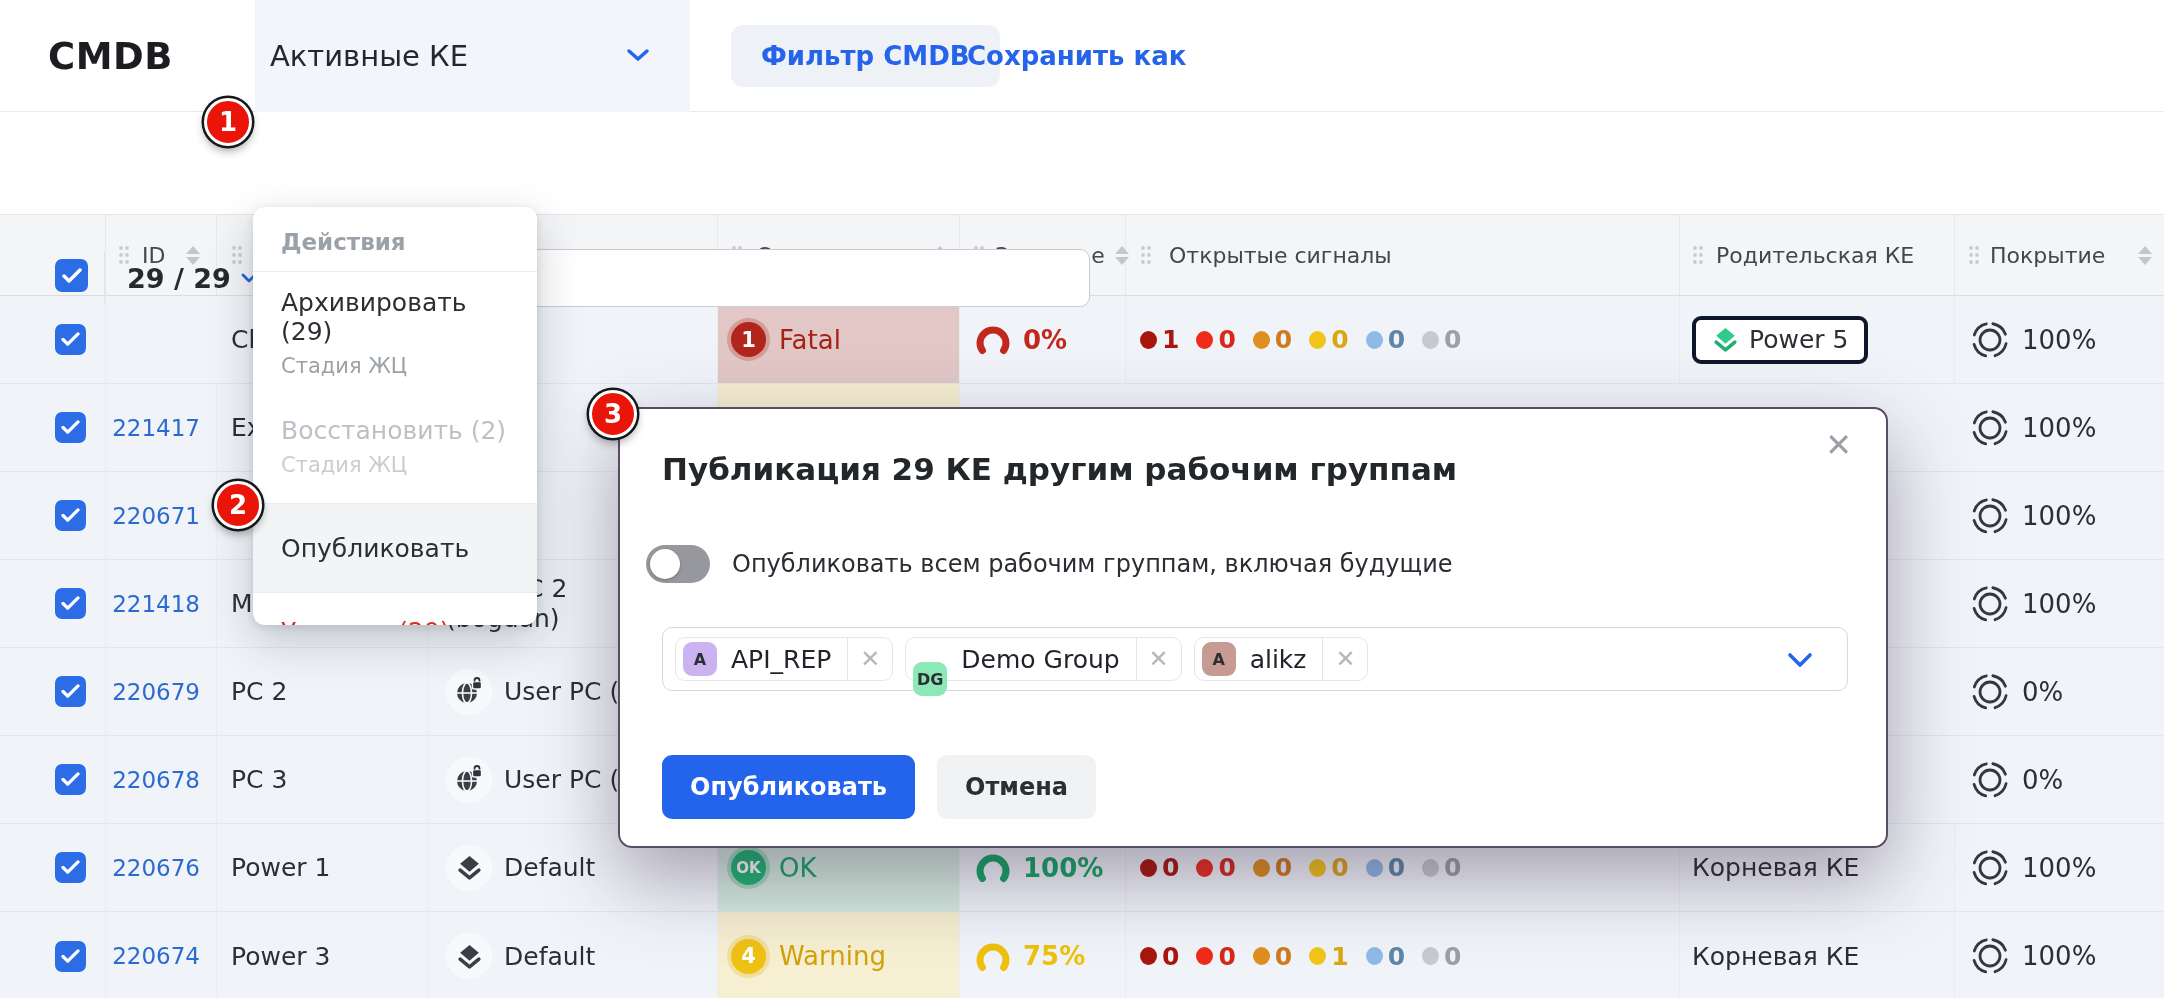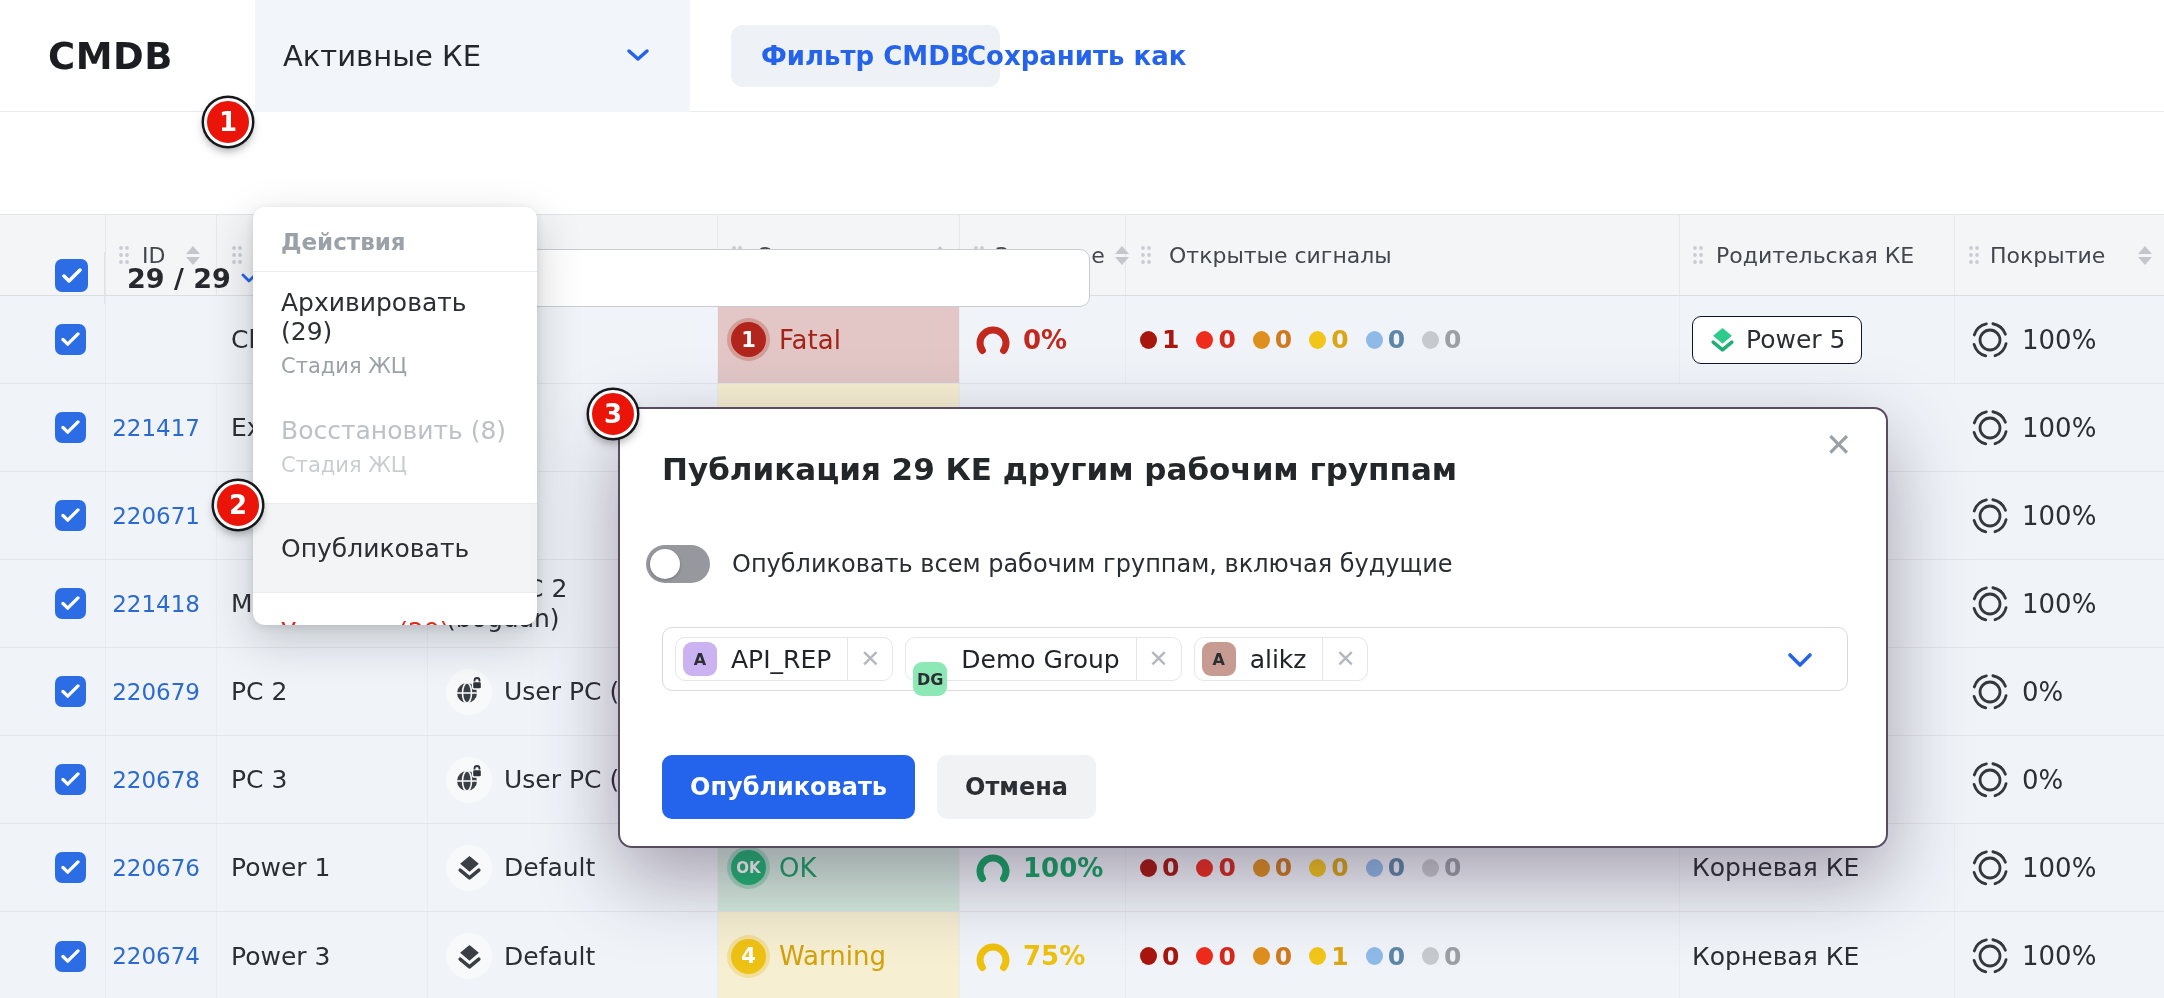--- a/index.html
+++ b/index.html
@@ -5,21 +5,21 @@
   * { margin:0; padding:0; box-sizing:border-box; }
   html,body { background:#fff; }
   .app {
     position:relative; width:2164px; height:998px; overflow:hidden;
     font-family:"DejaVu Sans","Liberation Sans",sans-serif; color:#2b2e33; background:#fff;
   }
   
   .tophdr { position:absolute; left:0; top:0; width:2164px; height:112px; background:#fff; border-bottom:1px solid #e8eaed; z-index:5; }
   .logo { position:absolute; left:48px; top:0; height:112px; display:flex; align-items:center; font-size:37px; font-weight:800; letter-spacing:.5px; color:#1b1d21; }
   .viewtab { position:absolute; left:255px; top:0; width:435px; height:112px; background:#f2f5f9; display:flex; align-items:center; cursor:pointer; }
-  .viewtab .vlabel { margin-left:28px; font-size:29px; color:#24272c; }
+  .viewtab .vlabel { margin-left:15px; font-size:29px; color:#24272c; }
   .viewtab .chev { position:absolute; right:40px; }
   .pillbtn { position:absolute; left:731px; top:25px; height:62px; padding:0 30px; border-radius:12px; background:#eef1f5; display:flex; align-items:center; font-size:26px; font-weight:600; color:#2563eb; cursor:pointer; }
   .linkbtn { position:absolute; left:967px; top:0; height:112px; display:flex; align-items:center; font-size:26px; font-weight:600; color:#2563eb; cursor:pointer; }
   
   .toolbar { position:absolute; left:0; top:113px; width:2164px; height:101px; background:#fff; z-index:5; }
   .cbx { background:#2c6ce4; border-radius:7px; display:flex; align-items:center; justify-content:center; }
   .cbx svg { display:block; }
   .tb-cbx { position:absolute; left:55px; top:146px; width:33px; height:33px; }
   .tb-div { position:absolute; left:104px; top:139px; width:1px; height:52px; background:#e0e3e8; }
   .count { position:absolute; left:127px; top:139px; height:52px; display:flex; align-items:center; gap:10px; font-size:27px; font-weight:600; color:#26292e; cursor:pointer; }
@@ -56,21 +56,21 @@
   .st-warning { background:#f6efd2; } .st-warning .stlbl { color:#d3a10a; }
   .st-ok      { background:#d5ecdf; } .st-ok .stlbl { color:#18a266; }
   .stbadge { width:35px; height:35px; border-radius:50%; display:flex; align-items:center; justify-content:center; color:#fff; font-weight:700; font-size:21px; flex:0 0 auto; }
   .b-fatal { background:#b1251c; box-shadow:0 0 0 4px rgba(177,60,45,.30); }
   .b-ok { background:#1fb573; box-shadow:0 0 0 4px rgba(40,170,110,.28); font-size:15px; }
   .b-warn { background:#eec214; box-shadow:0 0 0 4px rgba(230,185,30,.30); }
   .stlbl { font-size:26px; font-weight:500; }
   .hpct { font-size:26px; font-weight:600; }
   .sig { display:flex; align-items:center; gap:5px; font-size:25px; font-weight:600; }
   .sig i { width:17px; height:18px; border-radius:50%; display:block; }
-  .pbadge { height:48px; padding:0 16px; background:#fff; border:1px solid #0f172a; border-radius:9px; display:flex; align-items:center; gap:10px; font-size:25px; color:#2b2e33; }
+  .pbadge { height:48px; padding:0 16px; background:#fff; border:4px solid #0f172a; border-radius:9px; display:flex; align-items:center; gap:10px; font-size:25px; color:#2b2e33; }
   .ptext { font-size:25px; color:#2b2e33; }
   .covlbl { font-size:26px; color:#2b2e33; }
   
   .menu { position:absolute; left:253px; top:207px; width:284px; height:418px; background:#fff; border-radius:12px; box-shadow:0 16px 45px rgba(30,35,45,.22), 0 2px 8px rgba(30,35,45,.12); z-index:20; overflow:hidden; }
   .menu .mtitle { margin:22px 28px 16px; font-size:23px; font-weight:600; color:#9aa1a8; }
   .menu hr { border:none; border-top:1px solid #e9ebee; }
   .mi { padding:16px 28px 0; cursor:pointer; }
   .mi .ml { font-size:25px; color:#2b2e33; }
   .mi .ms { font-size:21px; color:#9ba1a8; margin-top:8px; }
   .mi.dis { cursor:default; }
@@ -615,21 +615,21 @@
   </div>
 
   <div class="menu">
     <div class="mtitle">Действия</div>
     <hr>
     <div class="mi">
       <div class="ml">Архивировать (29)</div>
       <div class="ms">Стадия ЖЦ</div>
     </div>
     <div class="mi dis" style="margin-top:22px;">
-      <div class="ml">Восстановить (8)</div>
+      <div class="ml">Восстановить (2)</div>
       <div class="ms">Стадия ЖЦ</div>
     </div>
     <hr style="margin-top:26px;">
     <div class="mi hl">
       <div class="ml">Опубликовать</div>
     </div>
     <hr>
     <div class="mi danger" style="padding-top:24px;">
       <div class="ml">Удалить (29)</div>
     </div>

